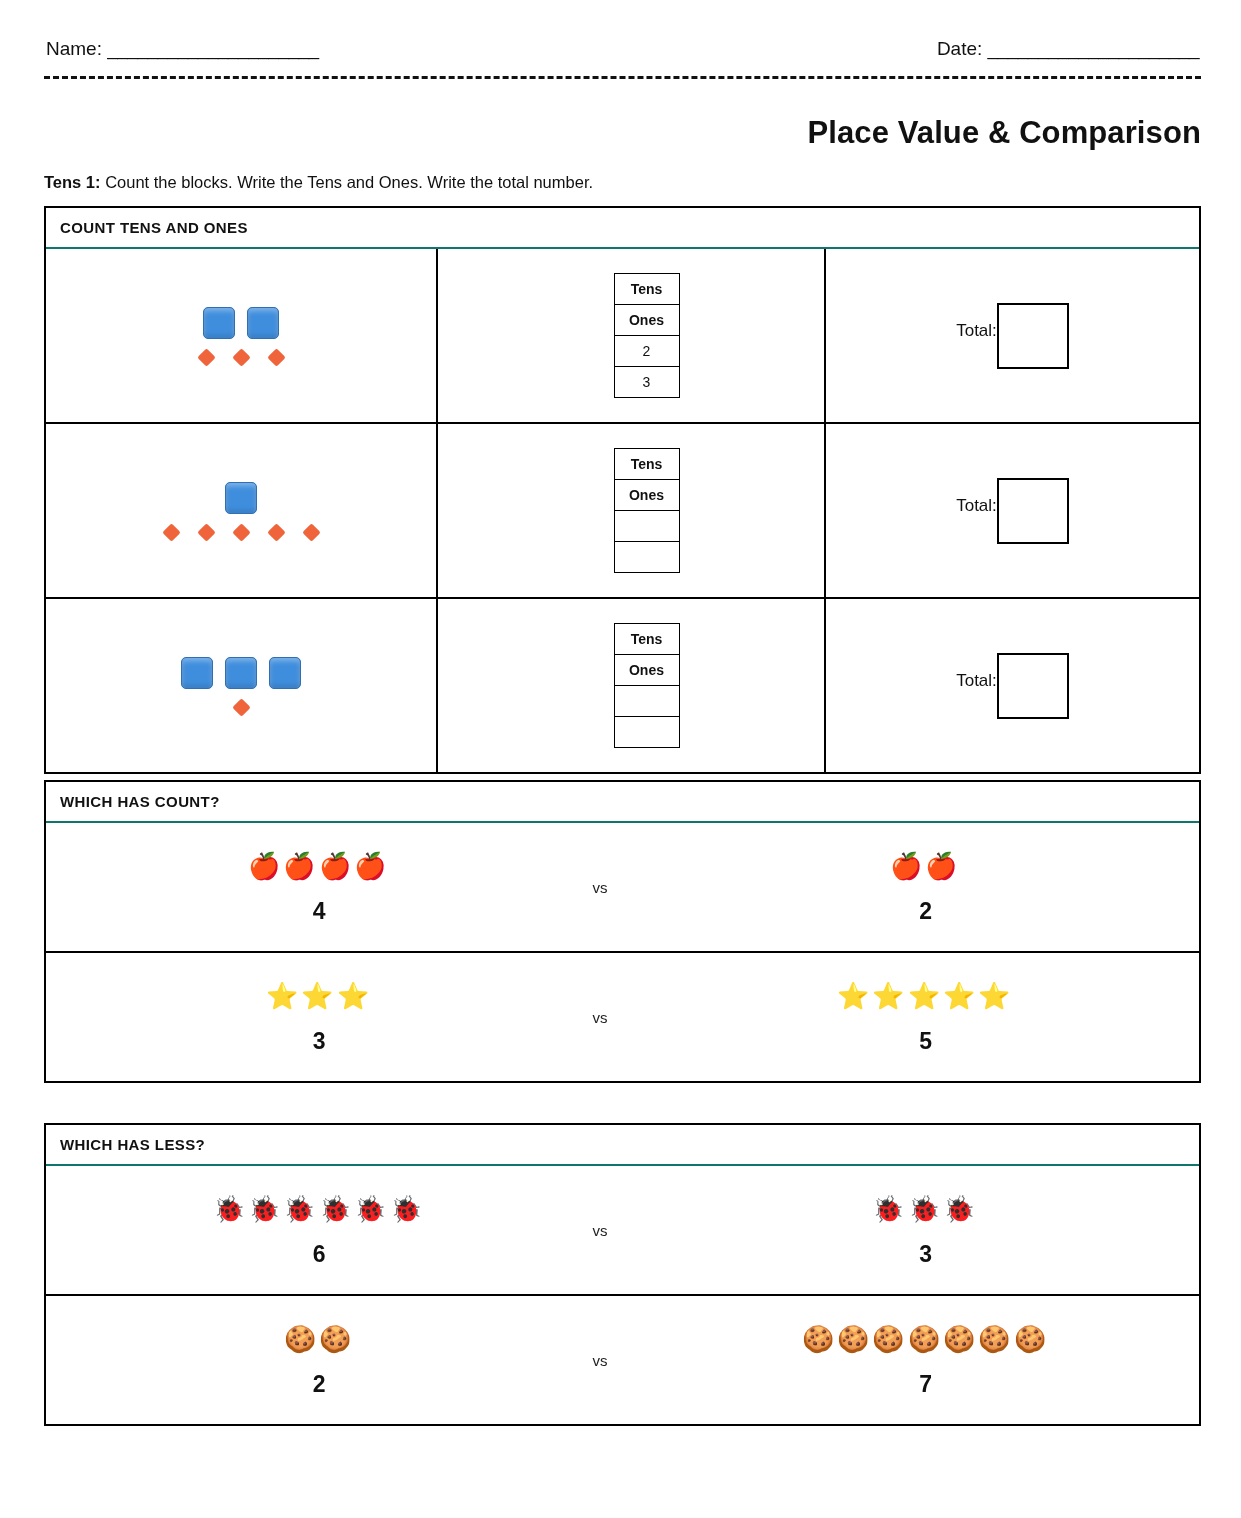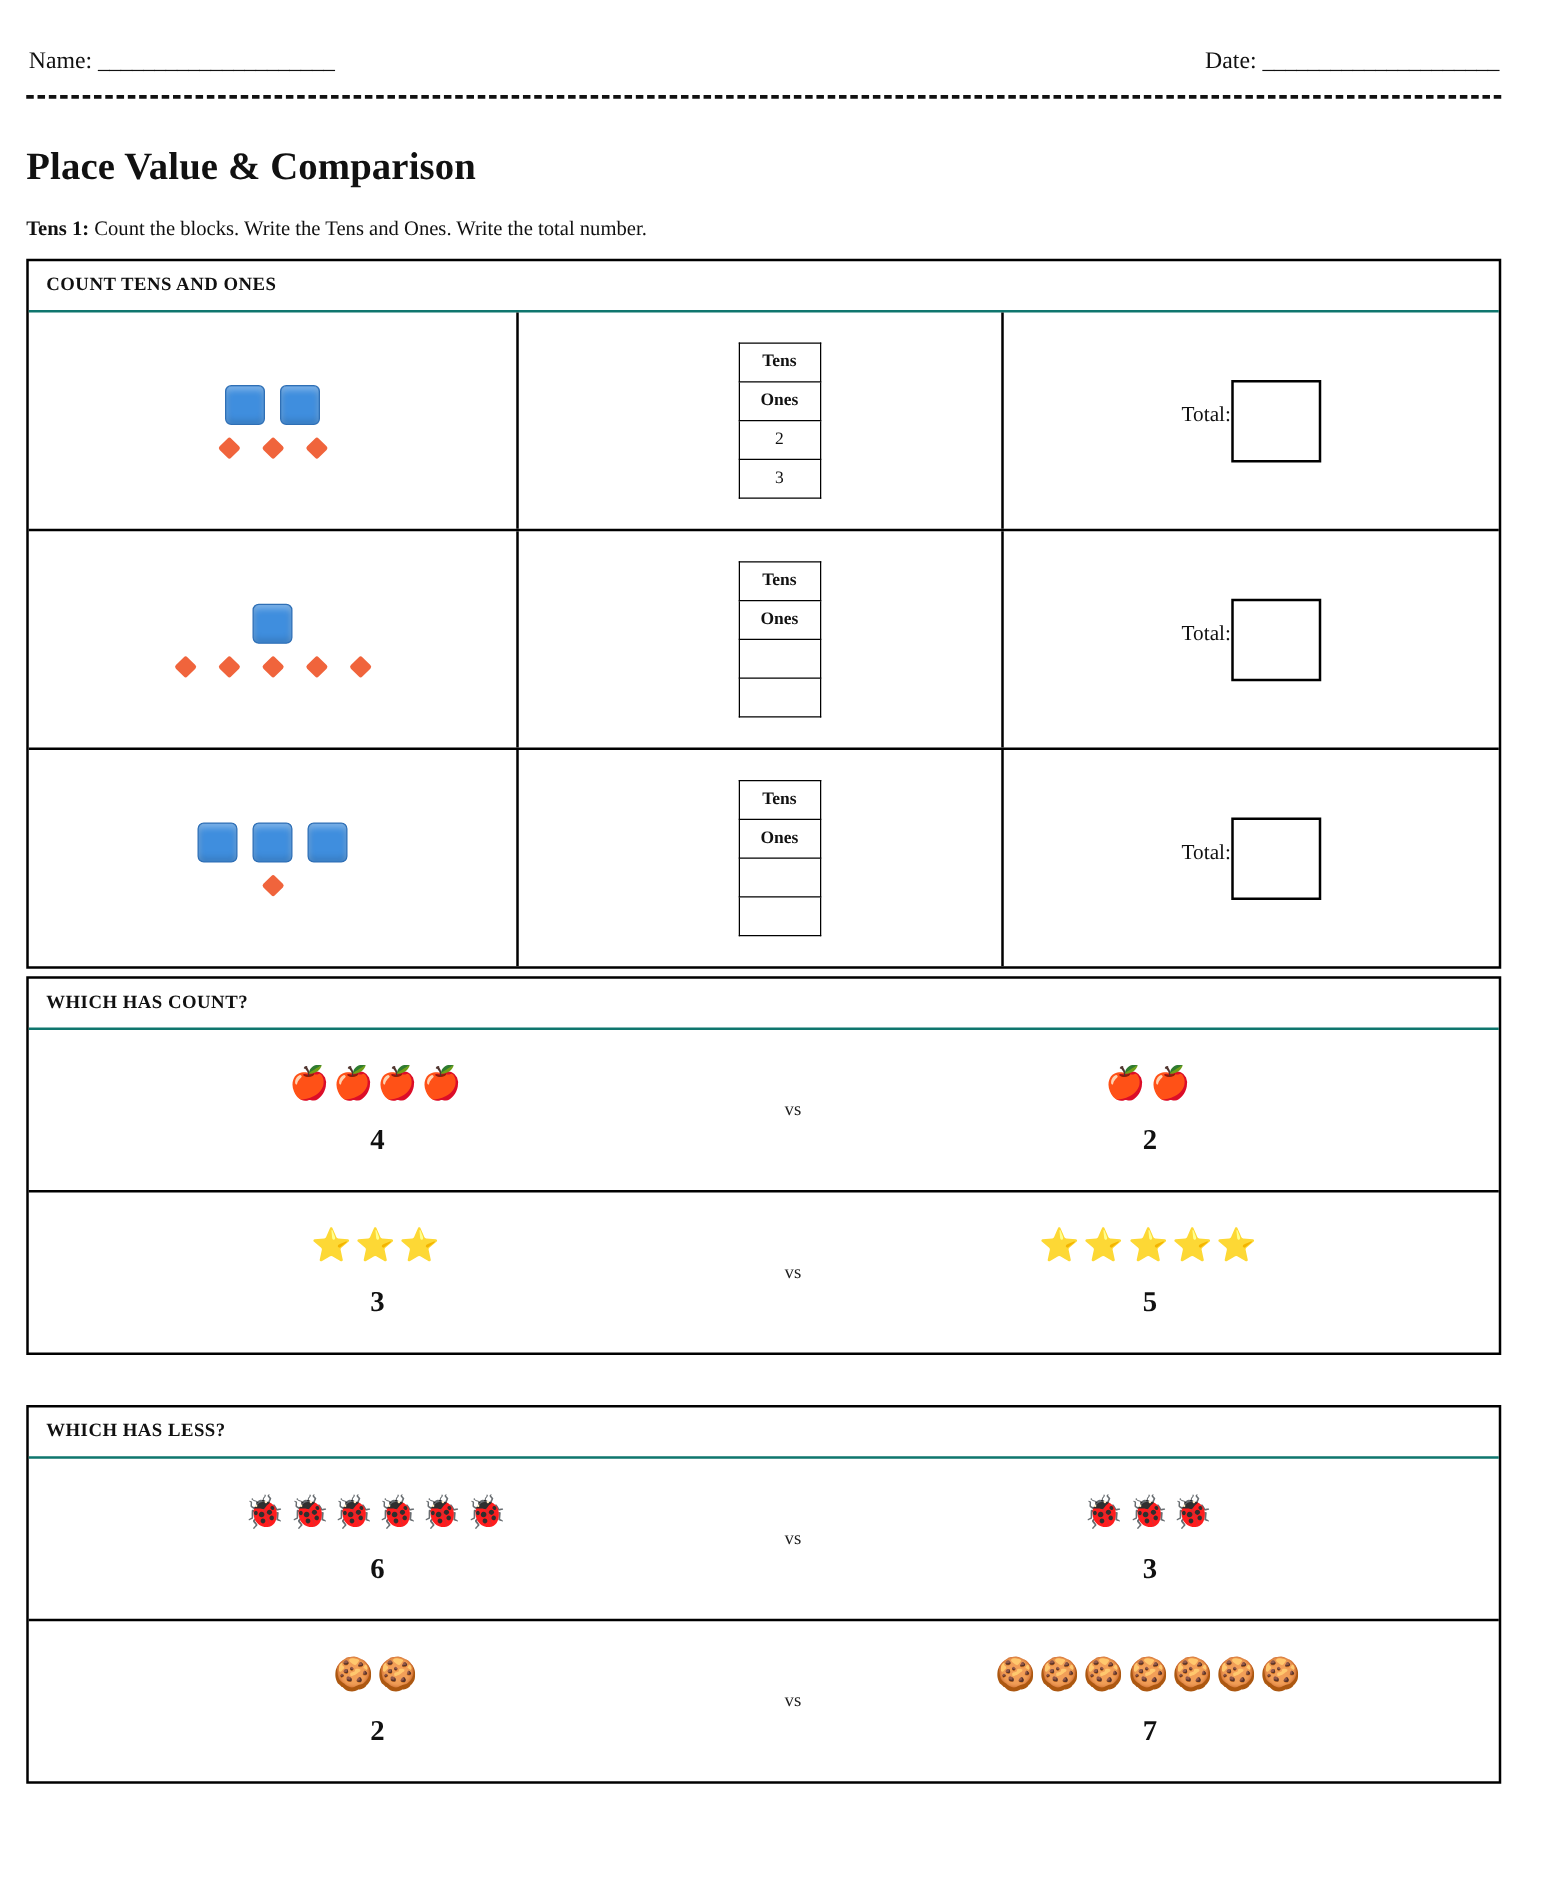--- a/index.html
+++ b/index.html
@@ -9,24 +9,23 @@
   }
   body {
     width: 1241px;
     height: 1518px;
     font-family: "Liberation Sans", sans-serif;
     color: #111111;
     position: relative;
     overflow: hidden;
   }
   .page {
-    padding: 30px 40px 0 21px;
+    padding: 30px 40px 0 44px;
     box-sizing: border-box;
     width: 1241px;
-    font-family: Liberation Serif, serif;
   }
 
   
   .name-date-row {
     display: flex;
     justify-content: space-between;
     align-items: baseline;
     font-size: 19px;
     padding: 8px 2px 0 2px;
   }
@@ -37,20 +36,21 @@
     margin-top: 16px;
     border-top: 3px dashed #111111;
     height: 0;
   }
 
   h1.title {
     font-size: 31px;
     font-weight: bold;
     margin: 36px 0 0 0;
     letter-spacing: 0.1px;
+    text-align: right;
   }
 
   .instruction {
     font-size: 16.5px;
     margin: 22px 0 14px 0;
   }
   .instruction b { font-weight: bold; }
 
   
   .section {
@@ -158,21 +158,21 @@
     display: flex;
     align-items: center;
   }
   .cmp-count {
     font-size: 23px;
     font-weight: bold;
     margin-top: 16px;
   }
   .cmp-vs {
     width: 60px;
-    text-align: right;
+    text-align: left;
     font-size: 15px;
     color: #222;
   }
 
   .spacer-gap { height: 34px; }
 </style>
 </head>
 <body>
 
 <div class="page">

